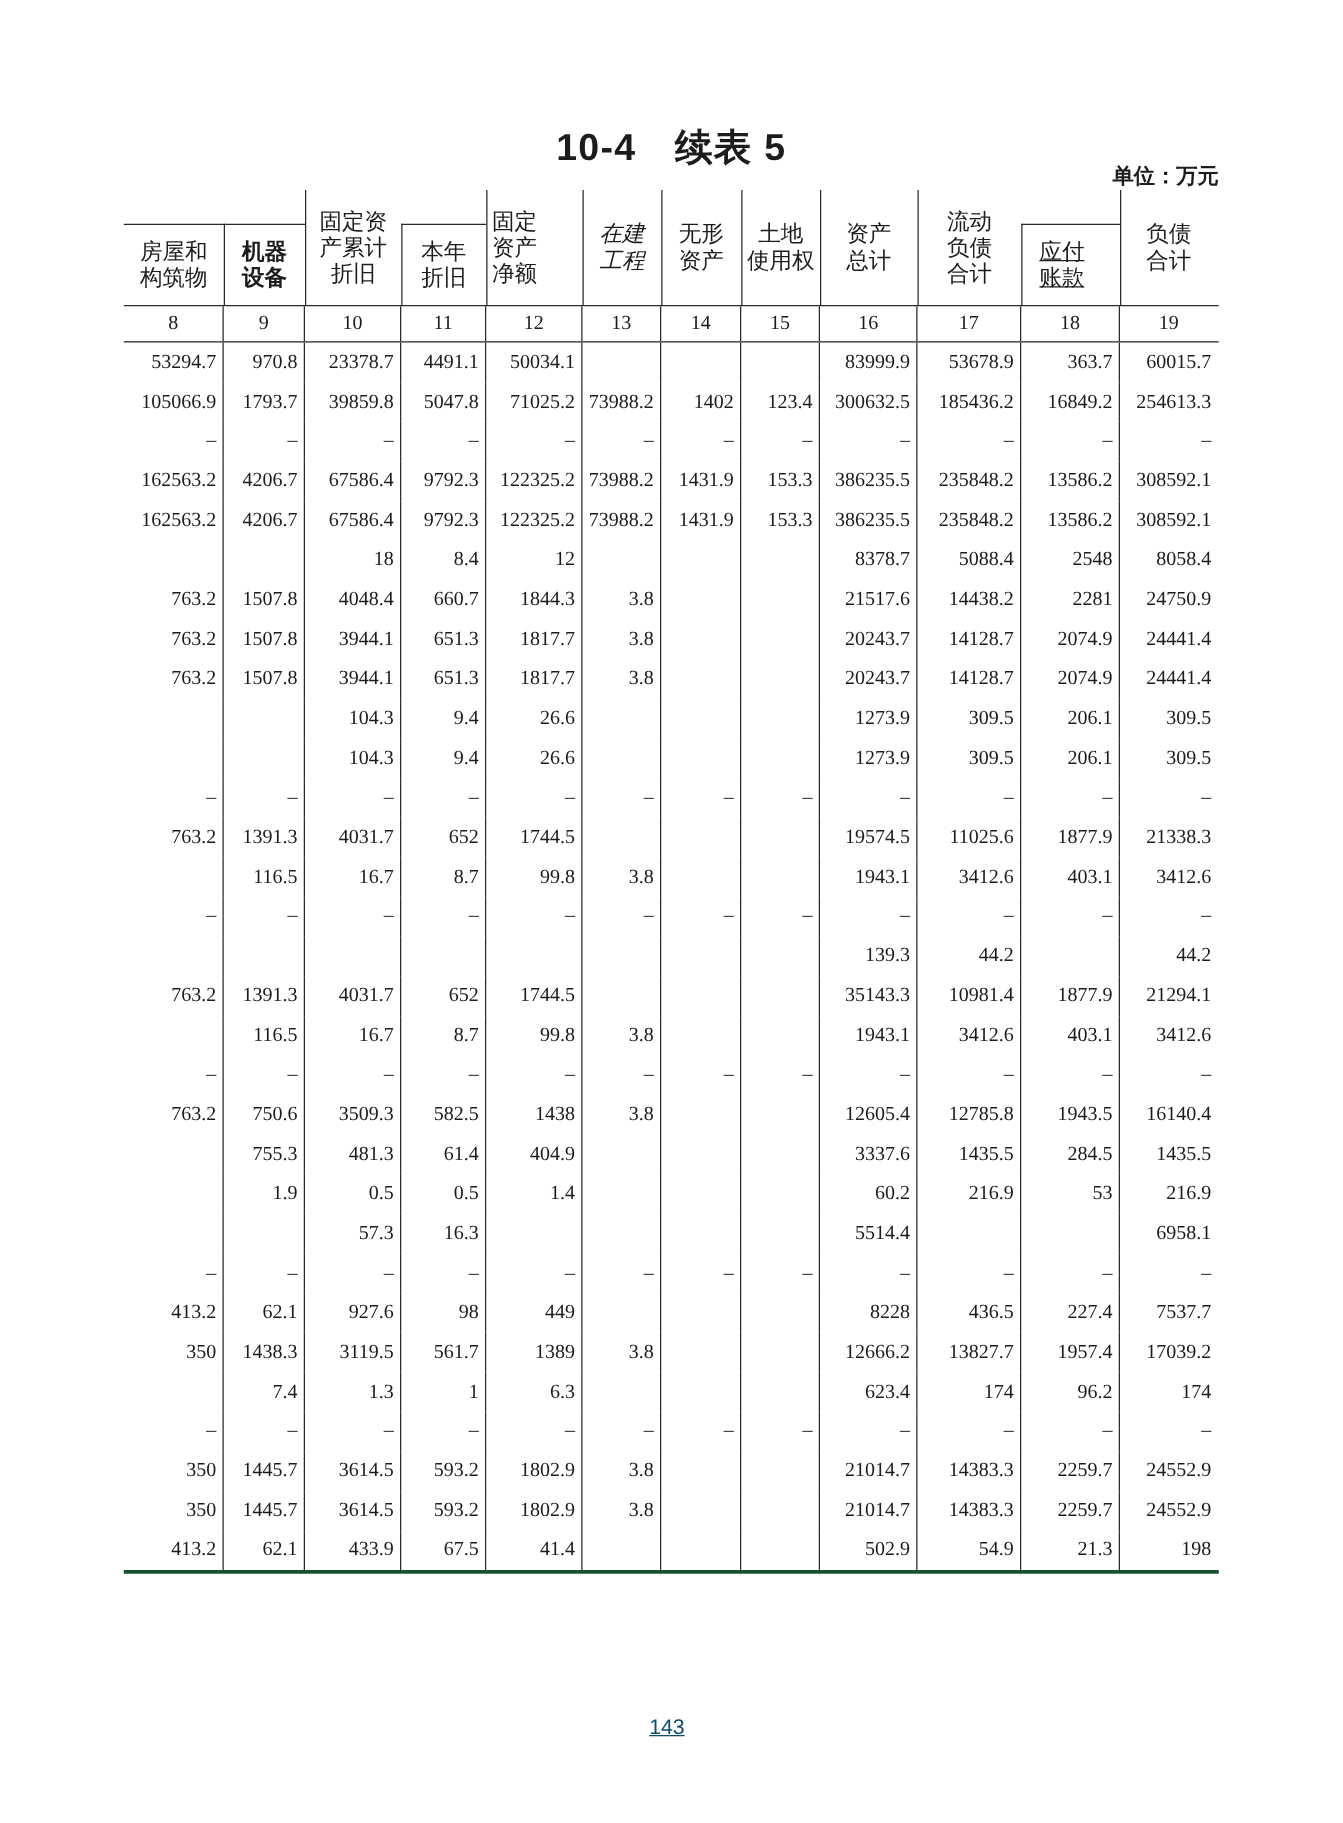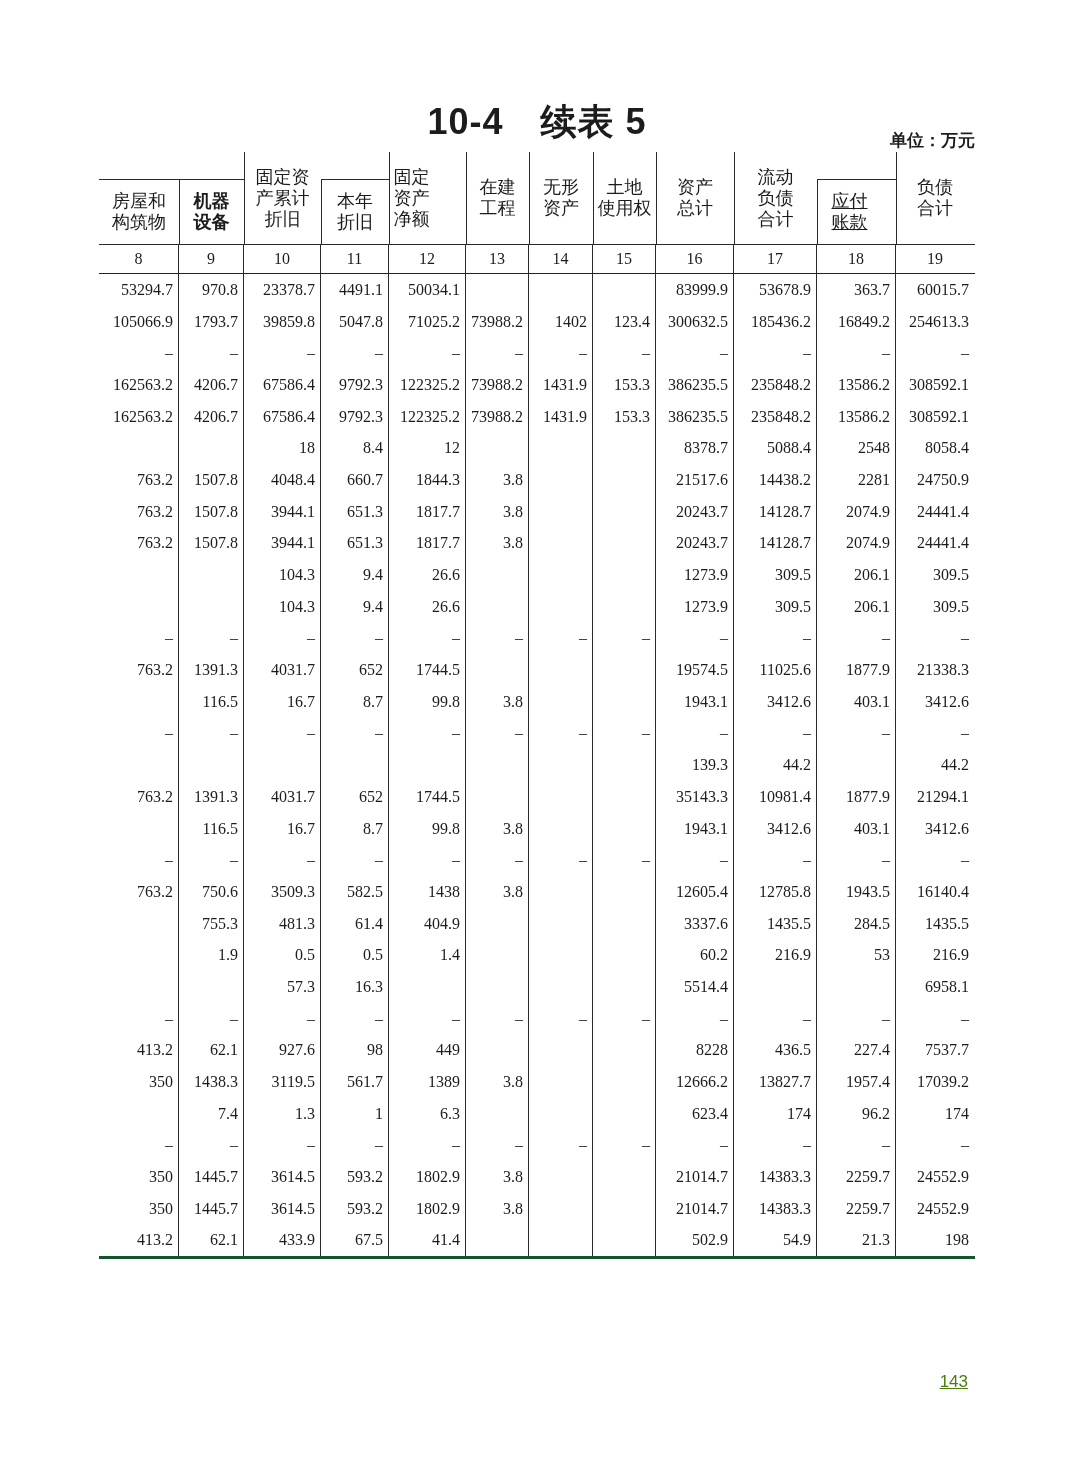--- a/index.html
+++ b/index.html
@@ -9,21 +9,21 @@
     font-family:"Liberation Serif","DejaVu Serif",serif;
     color:#1c1c1c;
     position:relative;
   }
   .page { width:1074px; height:1458px; position:relative; }
 
   .title-row {
     position:absolute; top:98px; left:0; width:100%;
     text-align:center;
     font-family:"Liberation Sans","DejaVu Sans",sans-serif;
-    font-weight:bold; font-size:36px; letter-spacing:1px;
+    font-weight:bold; font-size:30px; letter-spacing:1px;
   }
   .unit-row {
     position:absolute; top:129px; left:99px; width:876px;
     text-align:right;
     font-family:"Liberation Sans","DejaVu Sans",sans-serif;
     font-weight:bold; font-size:17px;
   }
 
   .table-wrap {
     position:absolute; top:152px; left:99px; width:876px;
@@ -68,23 +68,23 @@
     text-align:center;
   }
   .dcell {
     display:flex; align-items:center; justify-content:flex-end;
     padding-right:5px;
     font-size:16px;
   }
 
   .pagenum {
     position:absolute; top:1372px; left:99px; width:869px;
-    text-align:right;
+    text-align:center;
     font-family:"Liberation Sans","DejaVu Sans",sans-serif;
-    font-size:17px; color:#4d7c0f;text-decoration:underline;
+    font-size:17px; color:#0c4a6e;text-decoration:underline;
   }
 </style>
 </head>
 <body>
 
 <div class="page">
 
   <div class="title-row">10-4　续表 5</div>
   <div class="unit-row">单位：万元</div>
 
@@ -115,21 +115,21 @@
       <div class="hlabel hsub" style="left:80px;width:65px;font-weight:bold;">机器
 设备</div>
       <div class="hlabel hfull" style="left:145px;width:77px;">固定资
 产累计
 折旧</div>
       <div class="hlabel hsub" style="left:222px;width:68px;">本年
 折旧</div>
       <div class="hlabel hfull" style="left:274px;width:77px;">固定
 资产
 净额</div>
-      <div class="hlabel hfull" style="left:367px;width:63px;">在建
+      <div class="hlabel hfull" style="left:367px;width:63px;font-style:italic;">在建
 工程</div>
       <div class="hlabel hfull" style="left:430px;width:64px;">无形
 资产</div>
       <div class="hlabel hfull" style="left:494px;width:63px;">土地
 使用权</div>
       <div class="hlabel hfull" style="left:557px;width:78px;">资产
 总计</div>
       <div class="hlabel hfull" style="left:635px;width:83px;">流动
 负债
 合计</div>

